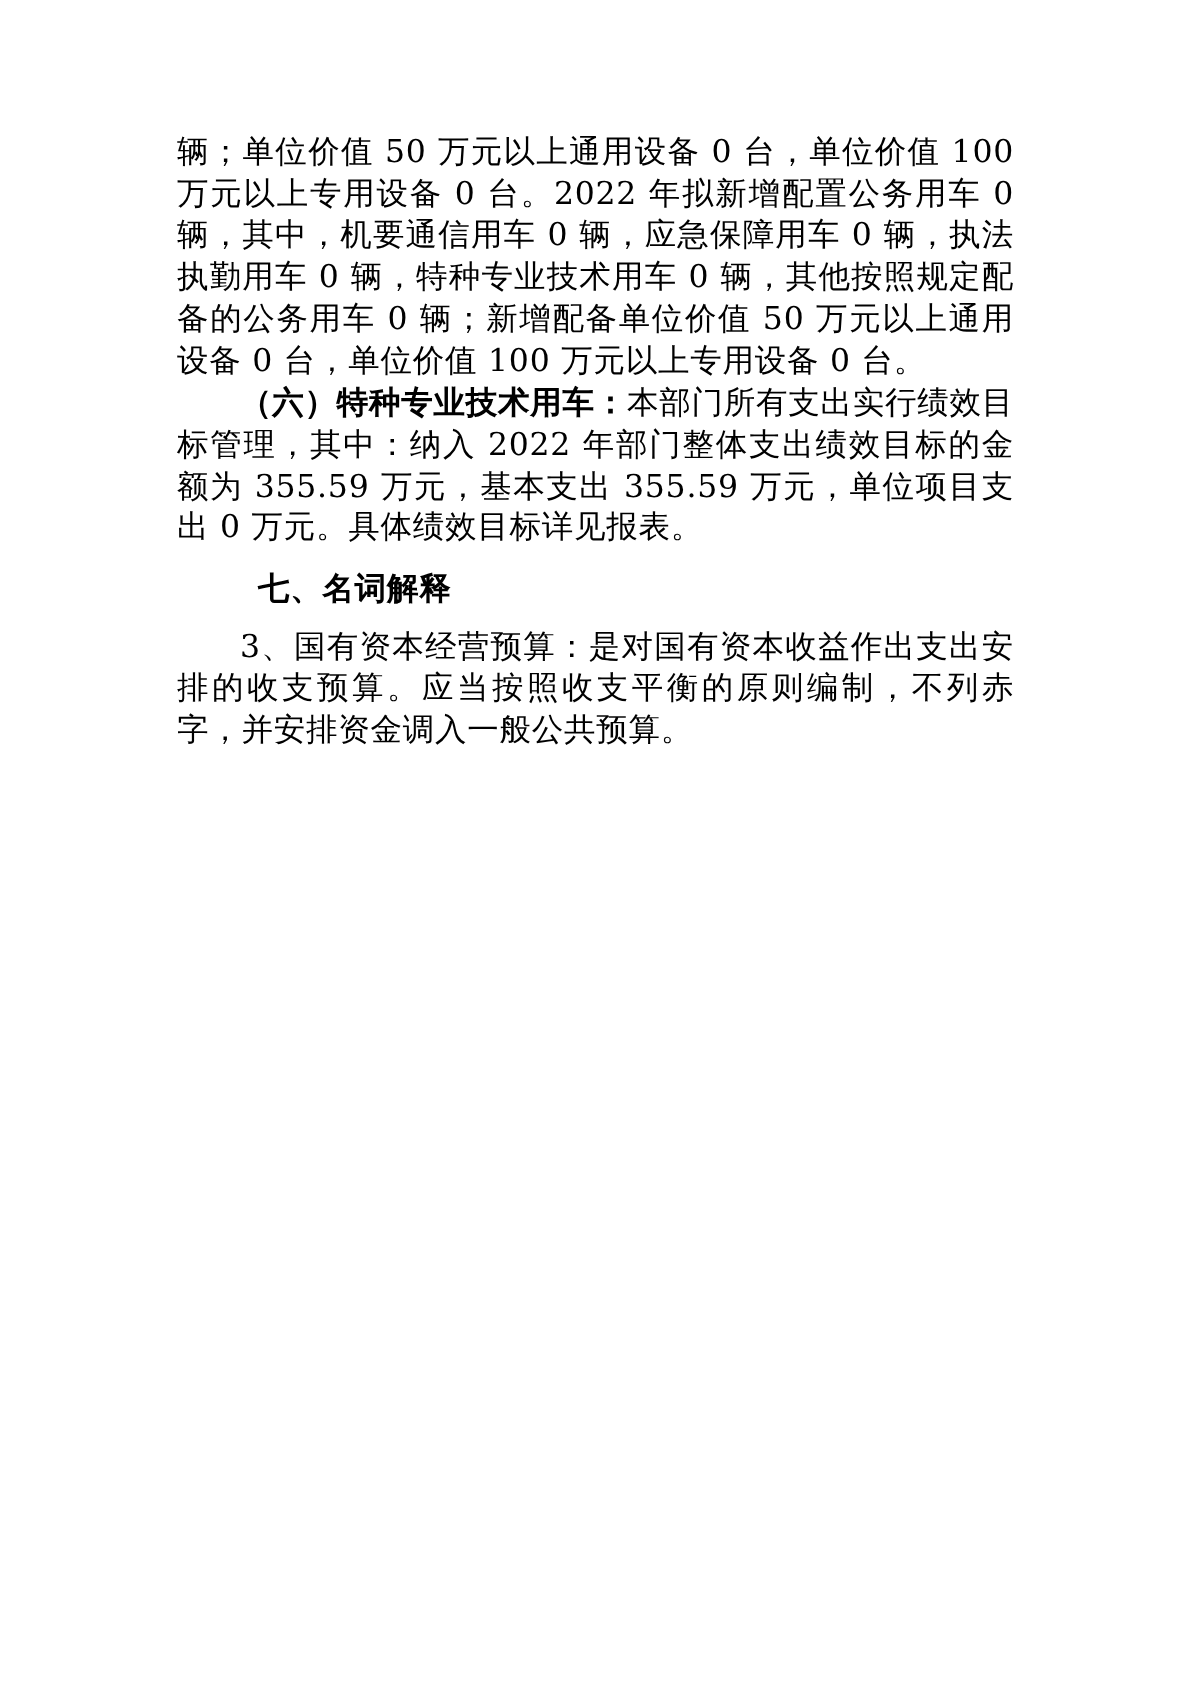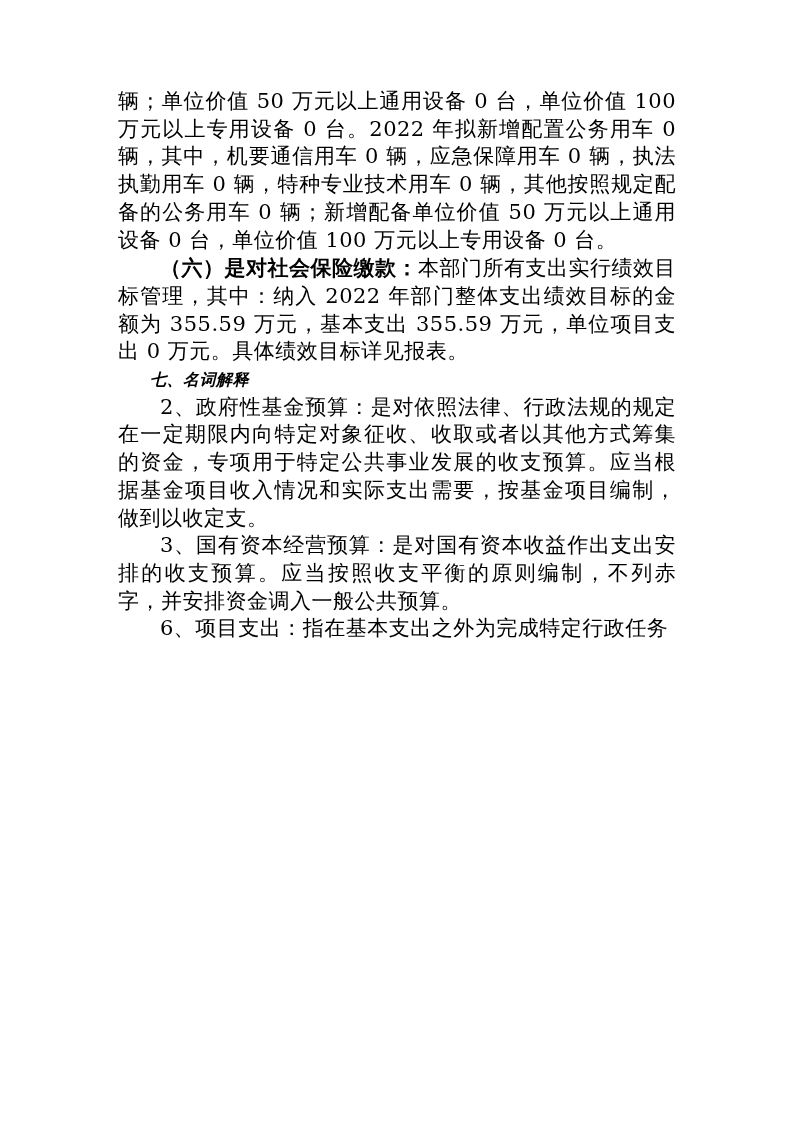--- a/index.html
+++ b/index.html
@@ -36,45 +36,42 @@
   .indent {
     text-indent: 2em;
   }
   .no-indent {
     text-indent: 0;
   }
   .bold {
     font-weight: bold;
   }
   .heading {
-    margin: 0;
+    margin: 12px;
     padding: 0;
-    font-size: 16px;
+    font-size: 21px;
     line-height: 27.7px;
     font-weight: bold;
     text-indent: 2em;
     letter-spacing: 0.5px;
-    font-style: italic;
   }
 </style>
 </head>
 <body>
 
 <div class="page">
   <div class="text-block">
 
     <p class="para no-indent">辆；单位价值 50 万元以上通用设备 0 台，单位价值 100 万元以上专用设备 0 台。2022 年拟新增配置公务用车 0 辆，其中，机要通信用车 0 辆，应急保障用车 0 辆，执法执勤用车 0 辆，特种专业技术用车 0 辆，其他按照规定配备的公务用车 0 辆；新增配备单位价值 50 万元以上通用设备 0 台，单位价值 100 万元以上专用设备 0 台。</p>
 
-    <p class="para indent"><span class="bold">（六）是对社会保险缴款：</span><span>本部门所有支出实行绩效目标管理，其中：纳入 2022 年部门整体支出绩效目标的金额为 355.59 万元，基本支出 355.59 万元，单位项目支出 0 万元。具体绩效目标详见报表。</span></p>
+    <p class="para indent"><span class="bold">（六）特种专业技术用车：</span><span>本部门所有支出实行绩效目标管理，其中：纳入 2022 年部门整体支出绩效目标的金额为 355.59 万元，基本支出 355.59 万元，单位项目支出 0 万元。具体绩效目标详见报表。</span></p>
 
     <h2 class="heading">七、名词解释</h2>
 
 
-    <p class="para indent">2、政府性基金预算：是对依照法律、行政法规的规定在一定期限内向特定对象征收、收取或者以其他方式筹集的资金，专项用于特定公共事业发展的收支预算。应当根据基金项目收入情况和实际支出需要，按基金项目编制，做到以收定支。</p>
 
     <p class="para indent">3、国有资本经营预算：是对国有资本收益作出支出安排的收支预算。应当按照收支平衡的原则编制，不列赤字，并安排资金调入一般公共预算。</p>
 
 
 
-    <p class="para indent">6、项目支出：指在基本支出之外为完成特定行政任务</p>
 
   </div>
 </div>
 
 </body></html>

